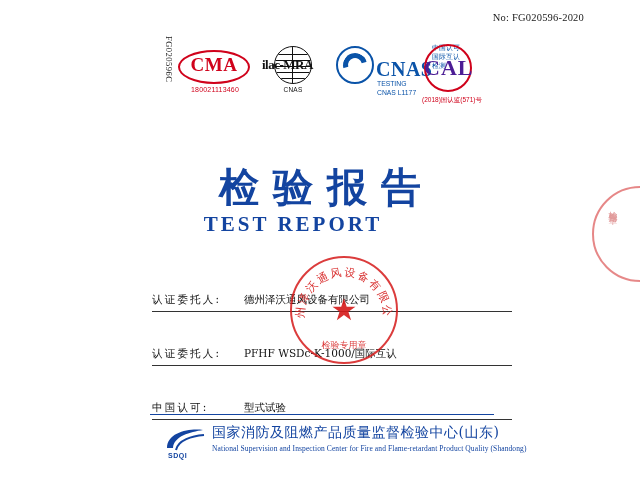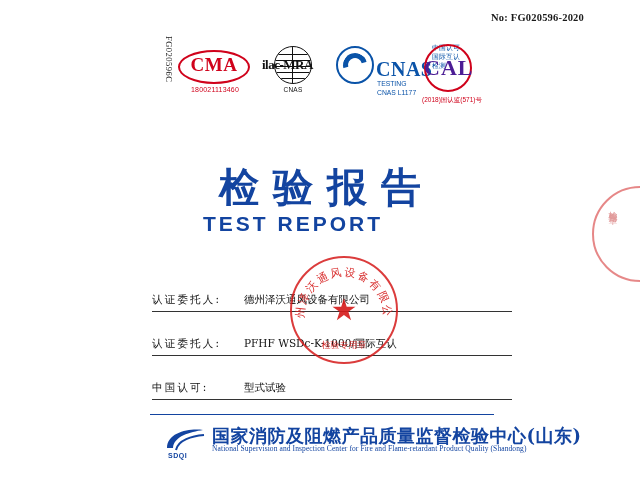--- a/index.html
+++ b/index.html
@@ -23,21 +23,20 @@
   
   .serial {
     position: absolute;
     top: 12px;
     right: 56px;
     font-family: "Liberation Serif", serif;
     font-size: 10.5px;
     color: #1a1a1a;
     letter-spacing: 0.2px;
     white-space: nowrap;
-    font-weight: bold;
   }
 
   
   .logo-row {
     position: absolute;
     top: 40px;
     left: 150px;
     width: 340px;
     height: 72px;
   }
@@ -274,40 +273,40 @@
     letter-spacing: 14px;
     color: #1344a0;
     text-indent: 14px;
   }
   .title-en {
     position: absolute;
     top: 212px;
     left: 0;
     width: 583px;
     text-align: center;
-    font-family: Liberation Sans, sans-serif;
+    font-family: Liberation Serif, serif;
     font-weight: bold;
     font-size: 21px;
     letter-spacing: 3px;
     color: #1344a0;
     text-indent: 3px;
   }
 
   
   .fields {
     position: absolute;
     top: 282px;
     left: 152px;
     width: 360px;
   }
   .field {
     position: relative;
     height: 29px;
     border-bottom: 1px solid #333;
-    margin-bottom: 14px;
+    margin-bottom: 24px;
   }
   .field .label {
     position: absolute;
     left: 0;
     bottom: 4px;
     font-family: "DejaVu Serif", serif;
     font-size: 10.5px;
     color: #111;
     letter-spacing: 2.2px;
     white-space: nowrap;
@@ -428,22 +427,22 @@
     font-size: 7px;
     font-weight: bold;
     color: #1344a0;
     letter-spacing: 0.5px;
   }
   .footer .cn {
     position: absolute;
     left: 62px;
     top: 4px;
     font-family: "DejaVu Serif", serif;
-    font-weight: bold;
-    font-size: 18px;
+    font-weight: normal;
+    font-size: 14px;
     color: #1344a0;
     letter-spacing: 0.5px;
     white-space: nowrap;
   }
   .footer .en {
     position: absolute;
     left: 62px;
     top: 24px;
     font-family: "Liberation Serif", serif;
     font-size: 7.5px;

